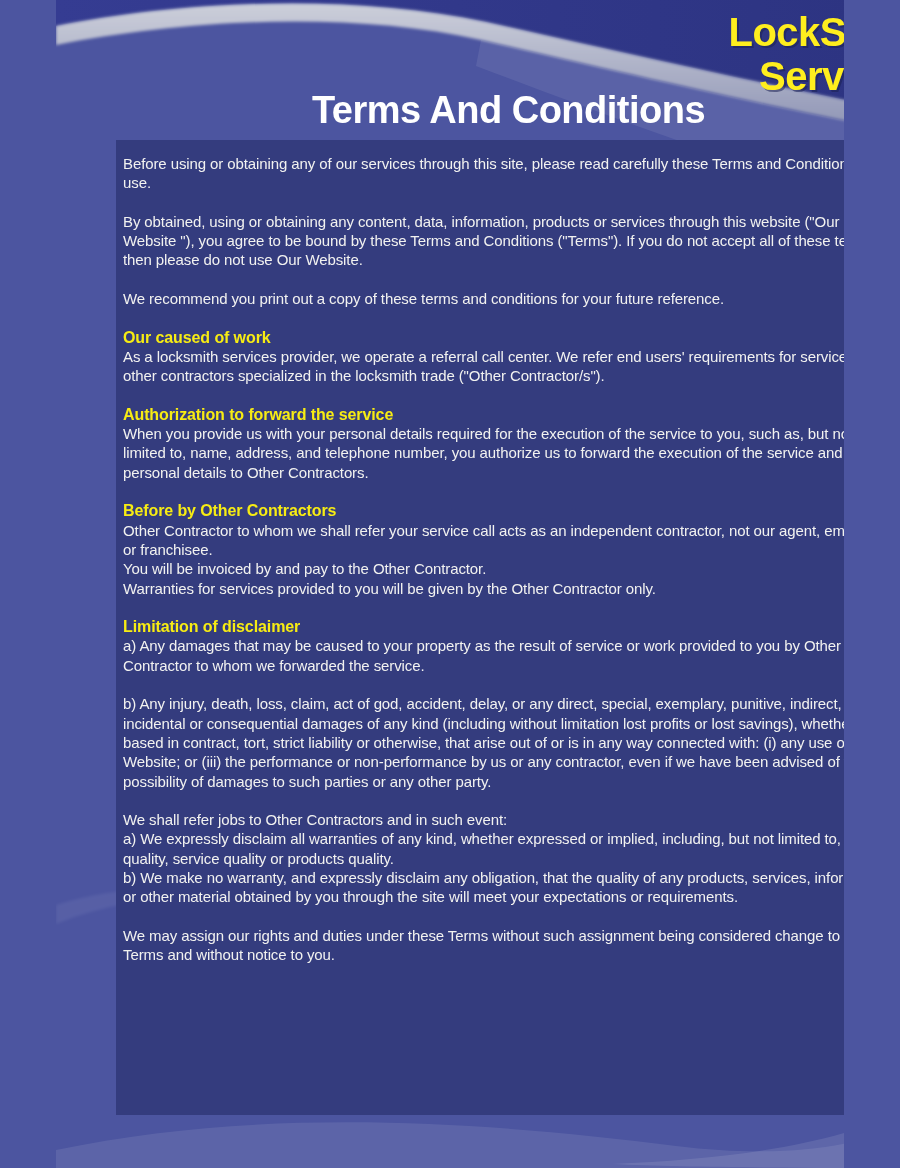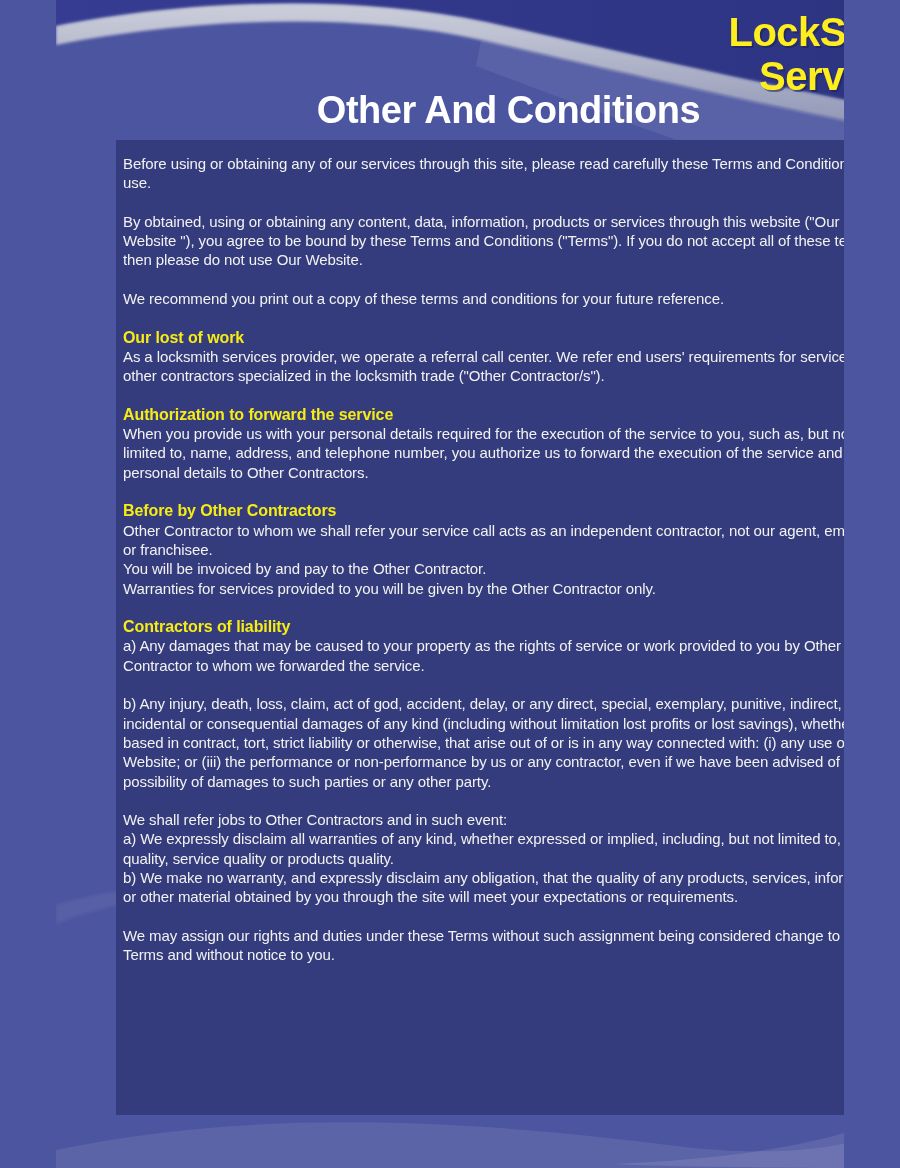--- a/index.html
+++ b/index.html
@@ -105,40 +105,40 @@
 
     <path d="M0,1168 V1150 C210,1106 430,1122 620,1146 C760,1163 845,1138 900,1094 V1168 Z" fill="#FFFFFF" opacity="0.09"></path>
     <path d="M900,1168 V1076 C832,1138 700,1158 556,1164 C640,1168 780,1168 900,1168 Z" fill="#FFFFFF" opacity="0.10"></path>
   </svg>
 
   <div class="logo">
     <div>LockSmith</div>
     <div>Service</div>
   </div>
 
-  <h1 class="title">Other And Conditions</h1>
+  <h1 class="title">Terms And Conditions</h1>
 
   <div class="terms-box">
     <p class="p gap">Before using or obtaining any of our services through this site, please read carefully these Terms and Conditions of use.</p>
     <p class="p gap">By obtained, using or obtaining any content, data, information, products or services through this website ("Our Website "), you agree to be bound by these Terms and Conditions ("Terms"). If you do not accept all of these terms, then please do not use Our Website.</p>
     <p class="p gap">We recommend you print out a copy of these terms and conditions for your future reference.</p>
 
-    <h2 class="h">Our lost of work</h2>
+    <h2 class="h">Our caused of work</h2>
     <p class="p gap">As a locksmith services provider, we operate a referral call center. We refer end users' requirements for services to other contractors specialized in the locksmith trade ("Other Contractor/s").</p>
 
     <h2 class="h">Authorization to forward the service</h2>
     <p class="p gap">When you provide us with your personal details required for the execution of the service to you, such as, but not limited to, name, address, and telephone number, you authorize us to forward the execution of the service and your personal details to Other Contractors.</p>
 
     <h2 class="h">Before by Other Contractors</h2>
     <p class="p gap">Other Contractor to whom we shall refer your service call acts as an independent contractor, not our agent, employee or franchisee.
 You will be invoiced by and pay to the Other Contractor.
 Warranties for services provided to you will be given by the Other Contractor only.</p>
 
-    <h2 class="h">Contractors of liability</h2>
-    <p class="p gap">a) Any damages that may be caused to your property as the rights of service or work provided to you by Other Contractor to whom we forwarded the service.</p>
+    <h2 class="h">Limitation of disclaimer</h2>
+    <p class="p gap">a) Any damages that may be caused to your property as the result of service or work provided to you by Other Contractor to whom we forwarded the service.</p>
     <p class="p gap">b) Any injury, death, loss, claim, act of god, accident, delay, or any direct, special, exemplary, punitive, indirect, incidental or consequential damages of any kind (including without limitation lost profits or lost savings), whether based in contract, tort, strict liability or otherwise, that arise out of or is in any way connected with: (i) any use of Our Website; or (iii) the performance or non-performance by us or any contractor, even if we have been advised of the possibility of damages to such parties or any other party.</p>
 
     <p class="p gap">We shall refer jobs to Other Contractors and in such event:
 a) We expressly disclaim all warranties of any kind, whether expressed or implied, including, but not limited to, work quality, service quality or products quality.
 b) We make no warranty, and expressly disclaim any obligation, that the quality of any products, services, information, or other material obtained by you through the site will meet your expectations or requirements.</p>
 
     <p class="p">We may assign our rights and duties under these Terms without such assignment being considered change to the Terms and without notice to you.</p>
   </div>
 
 </div>

